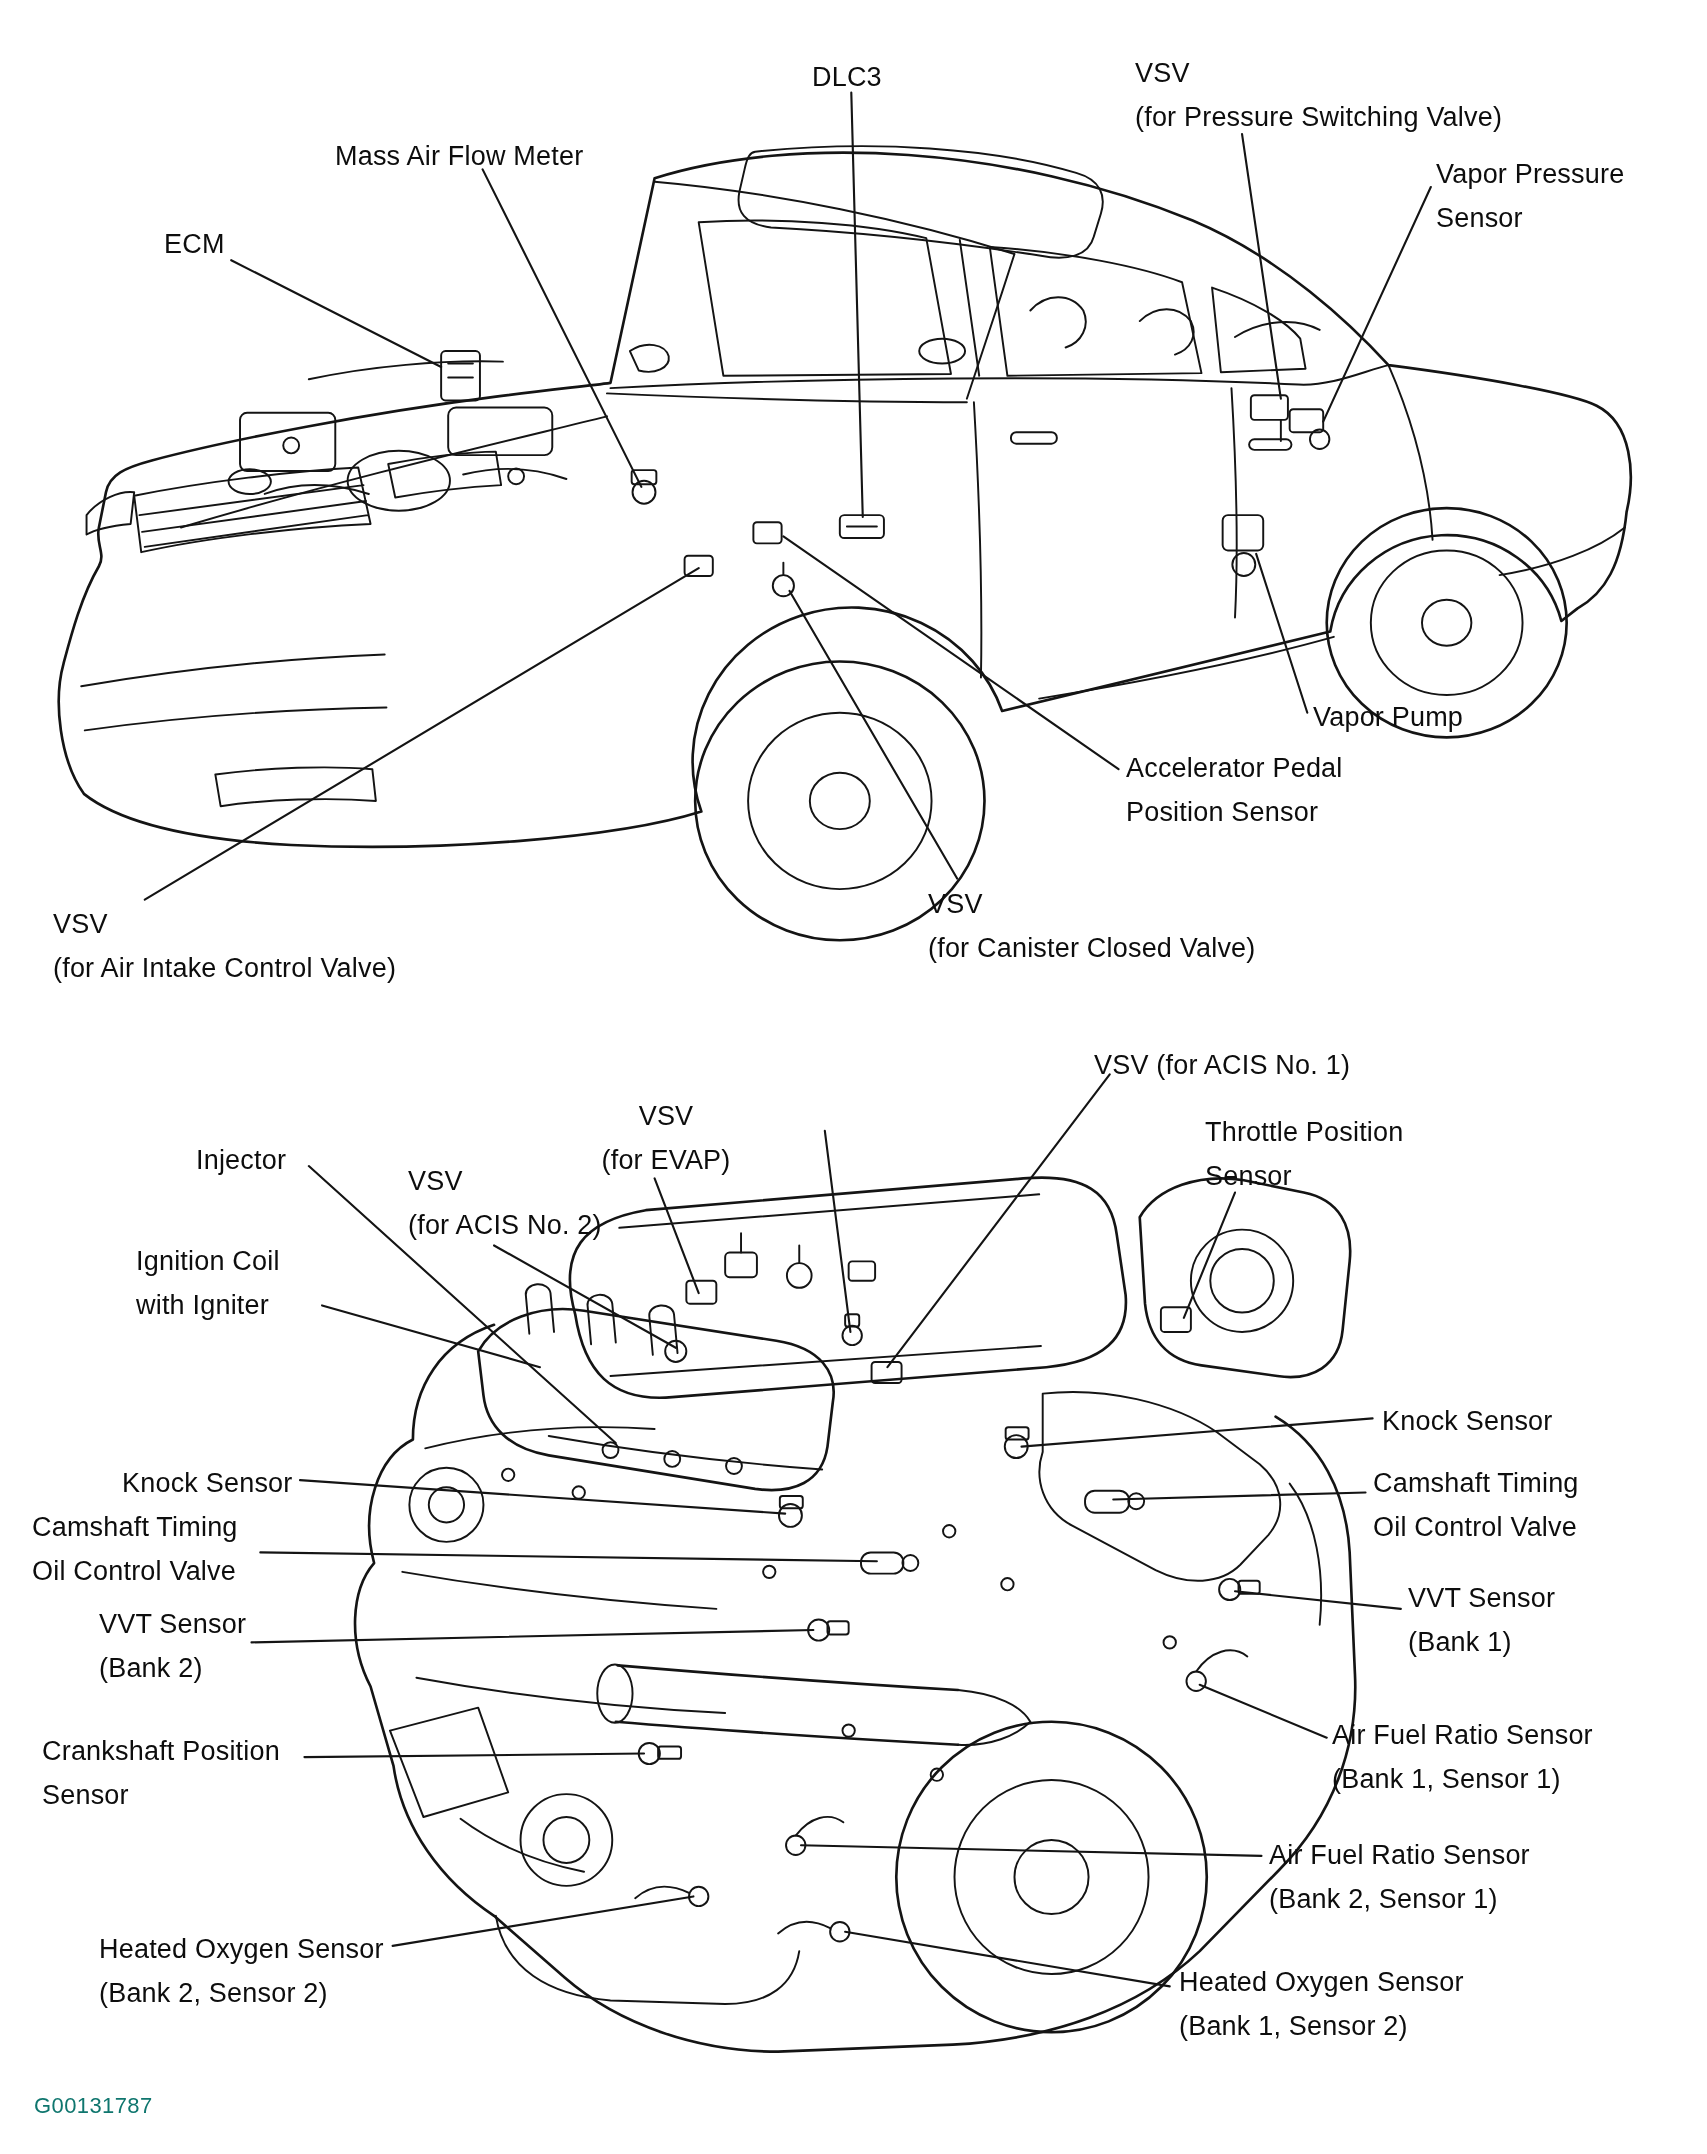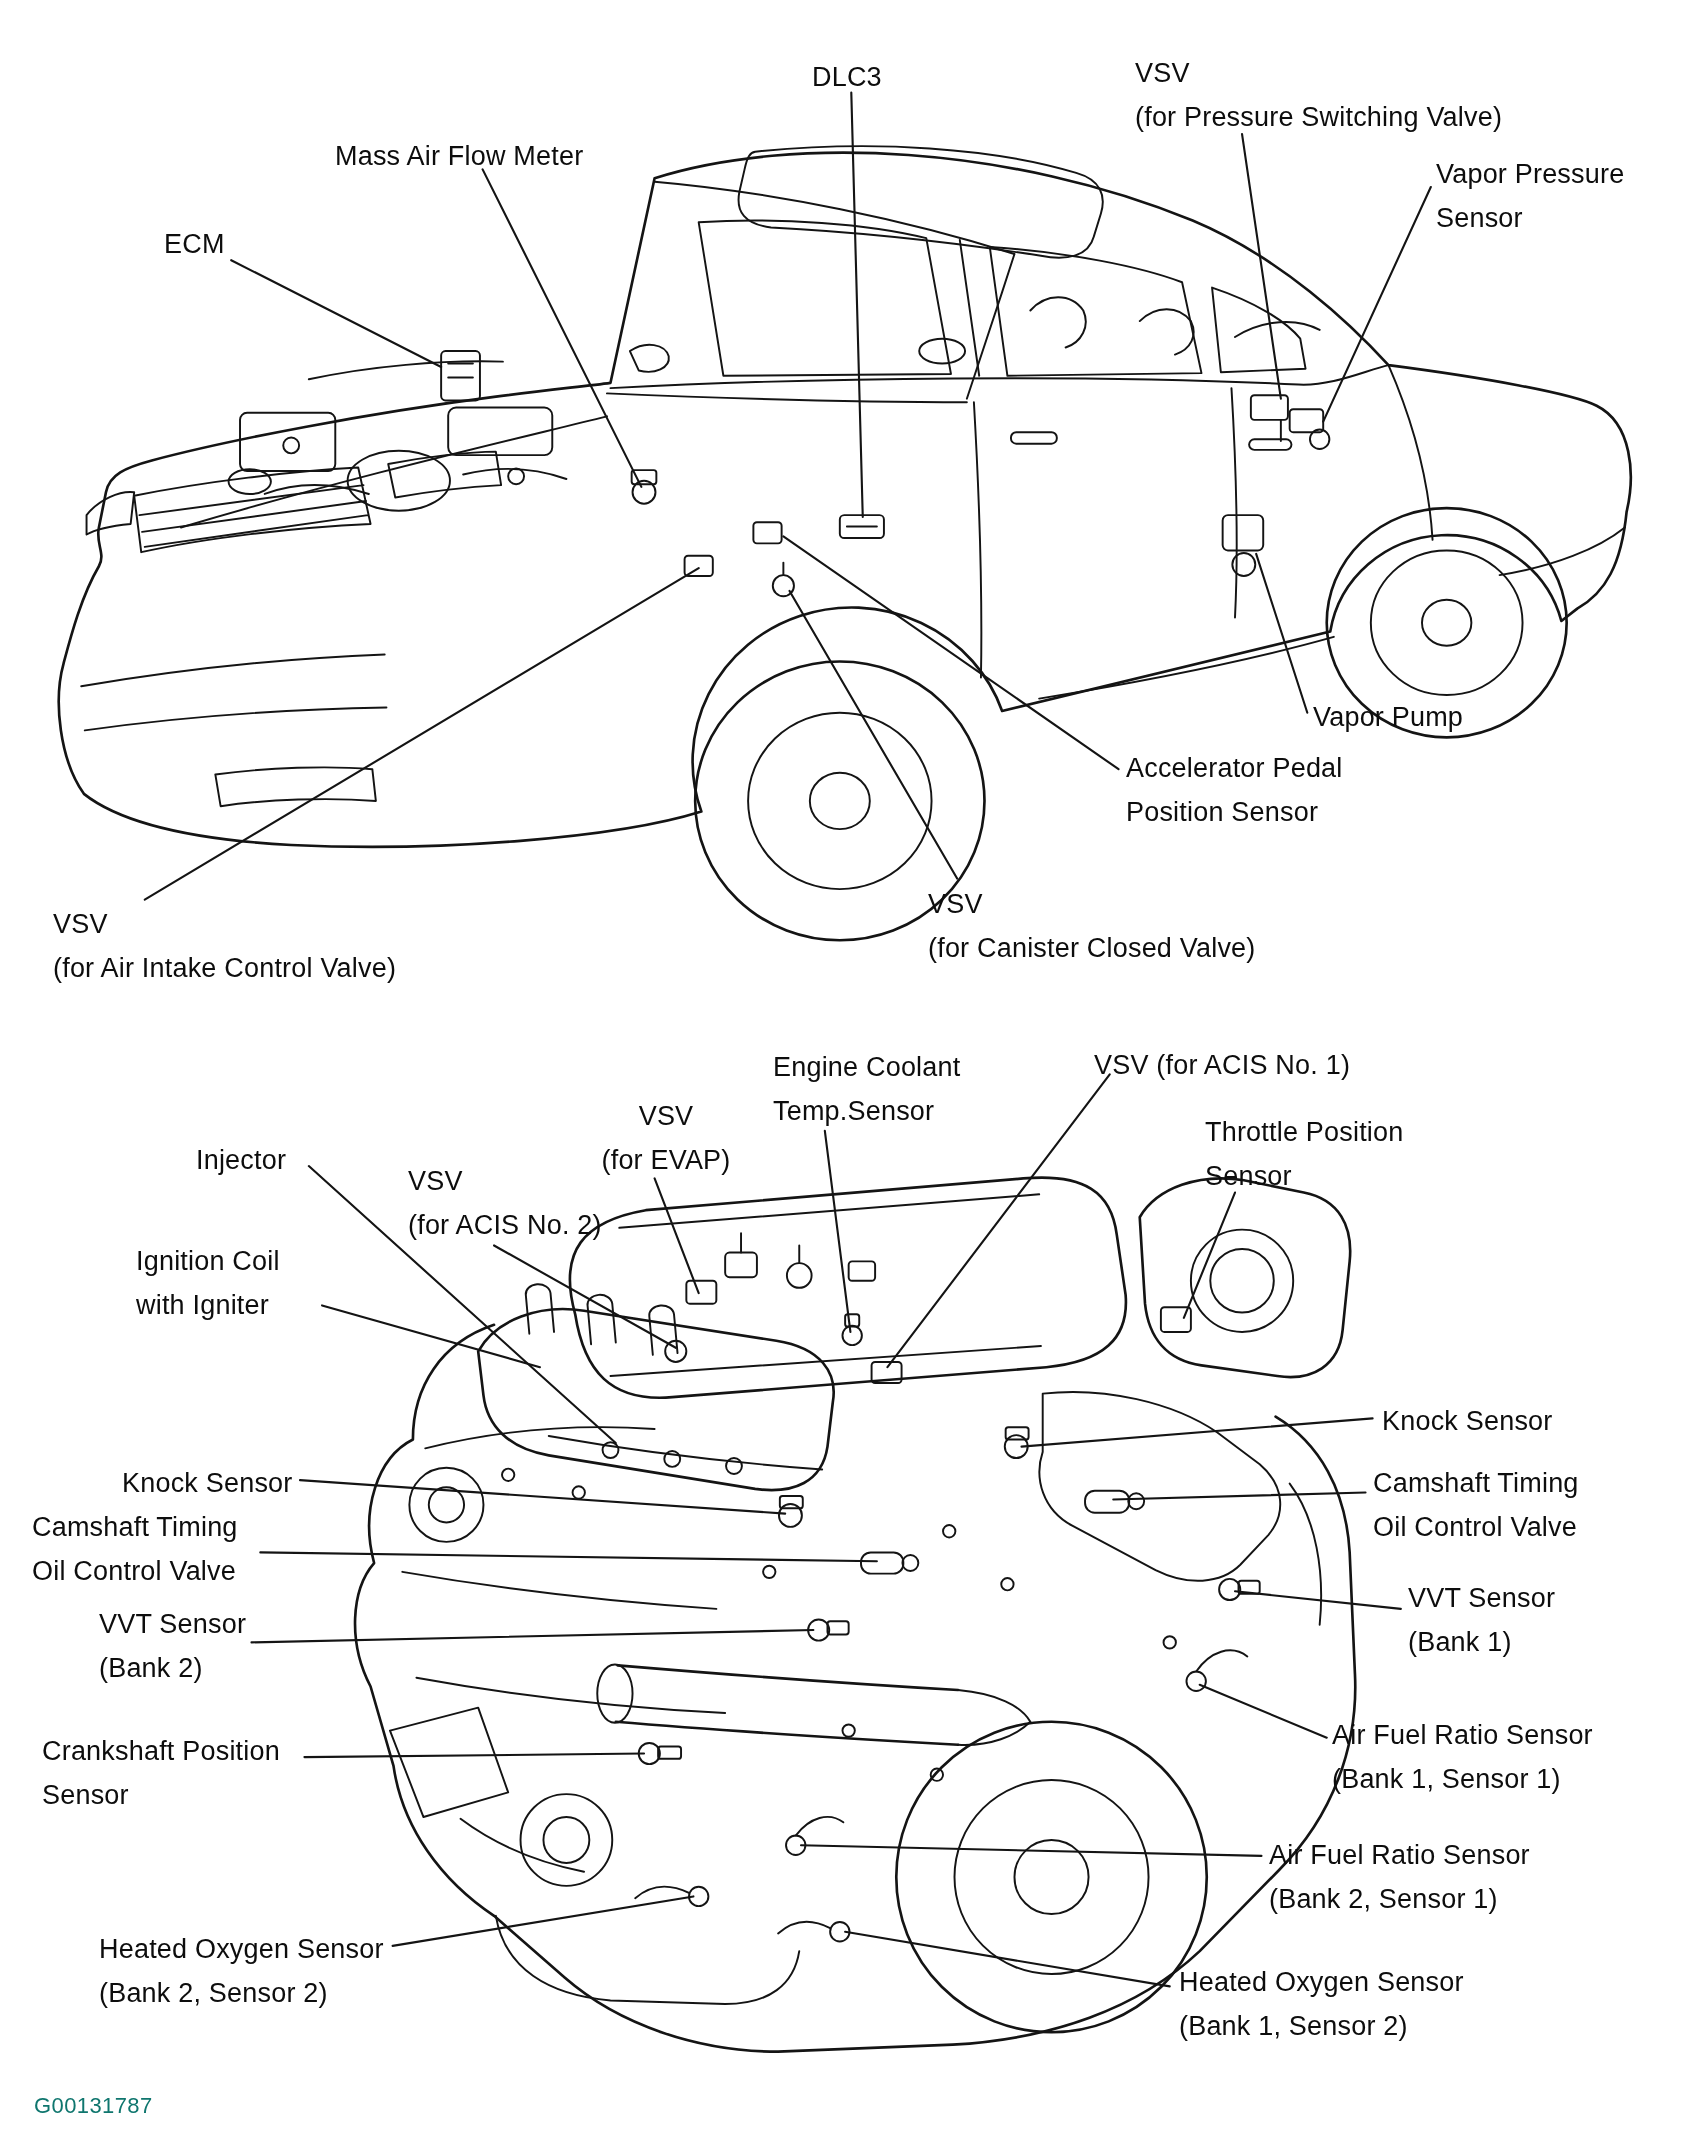--- a/index.html
+++ b/index.html
@@ -340,22 +340,20 @@
   <div class="lbl" style="left:928px; top:882px;">VSV
 (for Canister Closed Valve)</div>
   <div class="lbl" style="left:53px; top:902px;">VSV
 (for Air Intake Control Valve)</div>
 
   <div class="lbl" style="left:196px; top:1138px;text-align:center;">Injector</div>
   <div class="lbl" style="left:408px; top:1159px;">VSV
 (for ACIS No. 2)</div>
   <div class="lbl center" style="left:582px; top:1094px; width:168px;">VSV
 (for EVAP)</div>
-  <div class="lbl" style="left:773px; top:1045px;">Engine Coolant
-Temp.Sensor</div>
   <div class="lbl" style="left:1094px; top:1043px;text-align:right;">VSV (for ACIS No. 1)</div>
   <div class="lbl" style="left:1205px; top:1110px;">Throttle Position
 Sensor</div>
   <div class="lbl" style="left:136px; top:1239px;">Ignition Coil
 with Igniter</div>
   <div class="lbl" style="left:1382px; top:1399px;">Knock Sensor</div>
   <div class="lbl" style="left:1373px; top:1461px;">Camshaft Timing
 Oil Control Valve</div>
   <div class="lbl" style="left:122px; top:1461px;">Knock Sensor</div>
   <div class="lbl" style="left:32px; top:1505px;">Camshaft Timing

